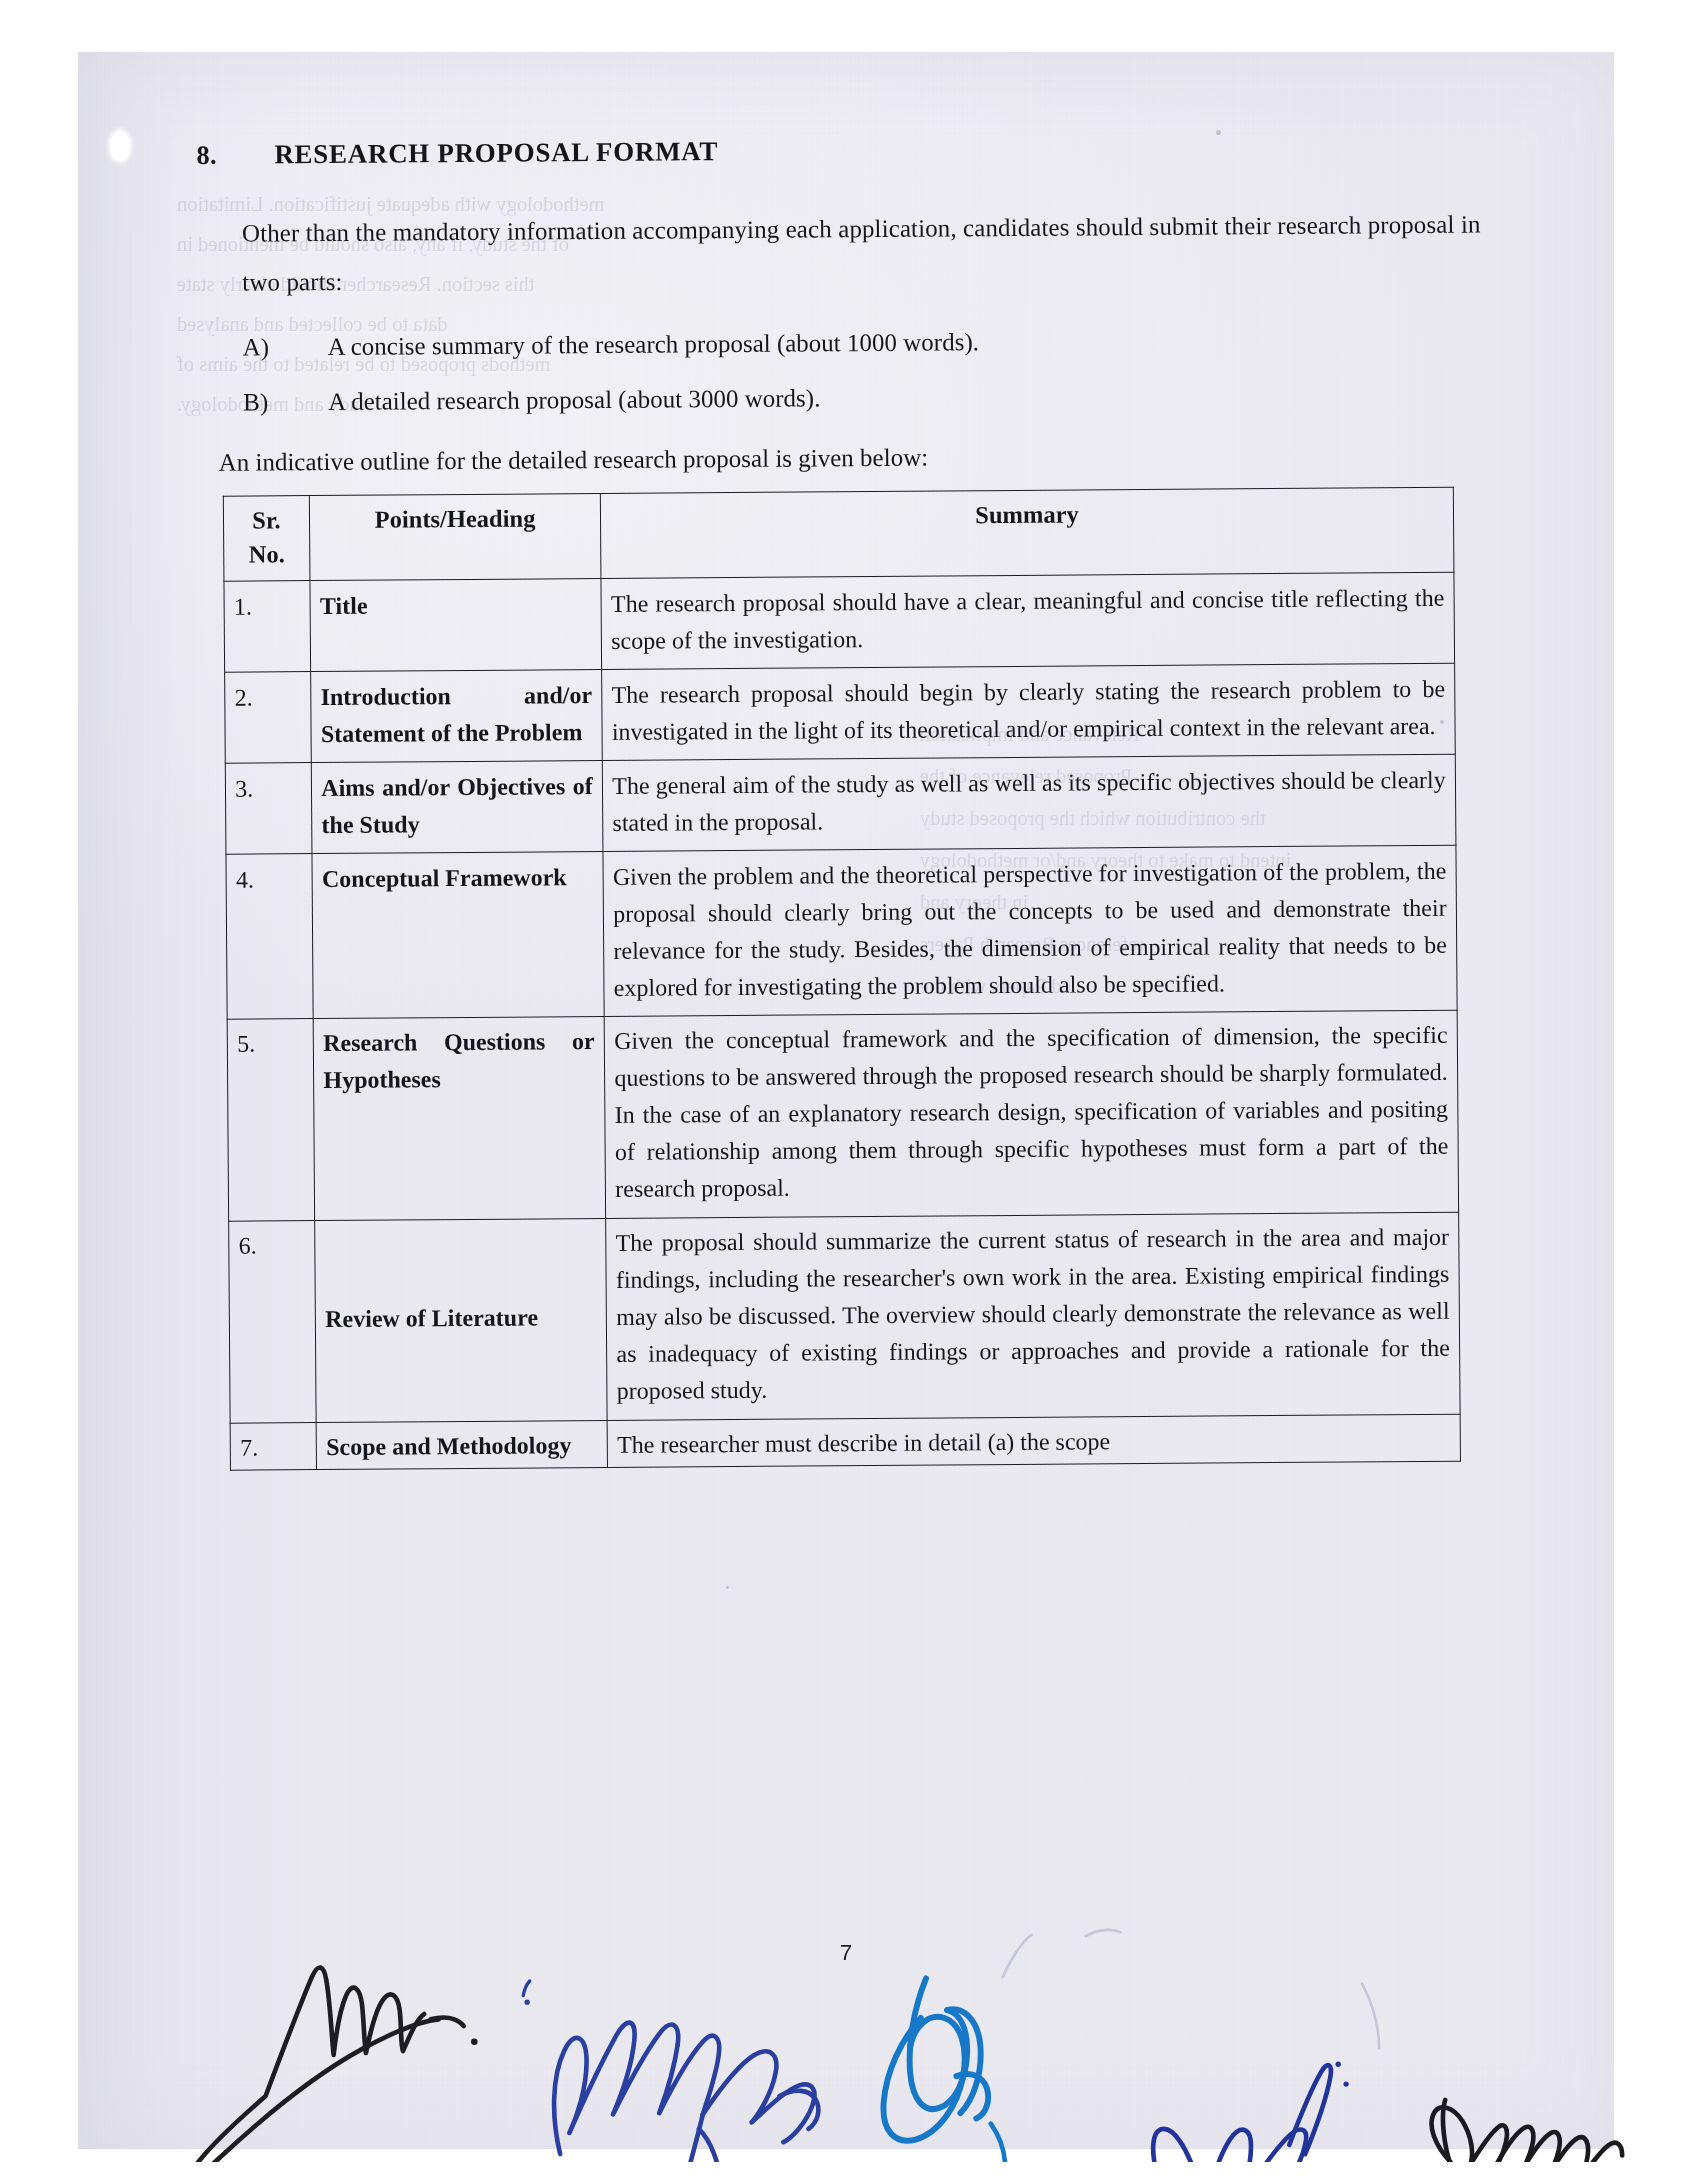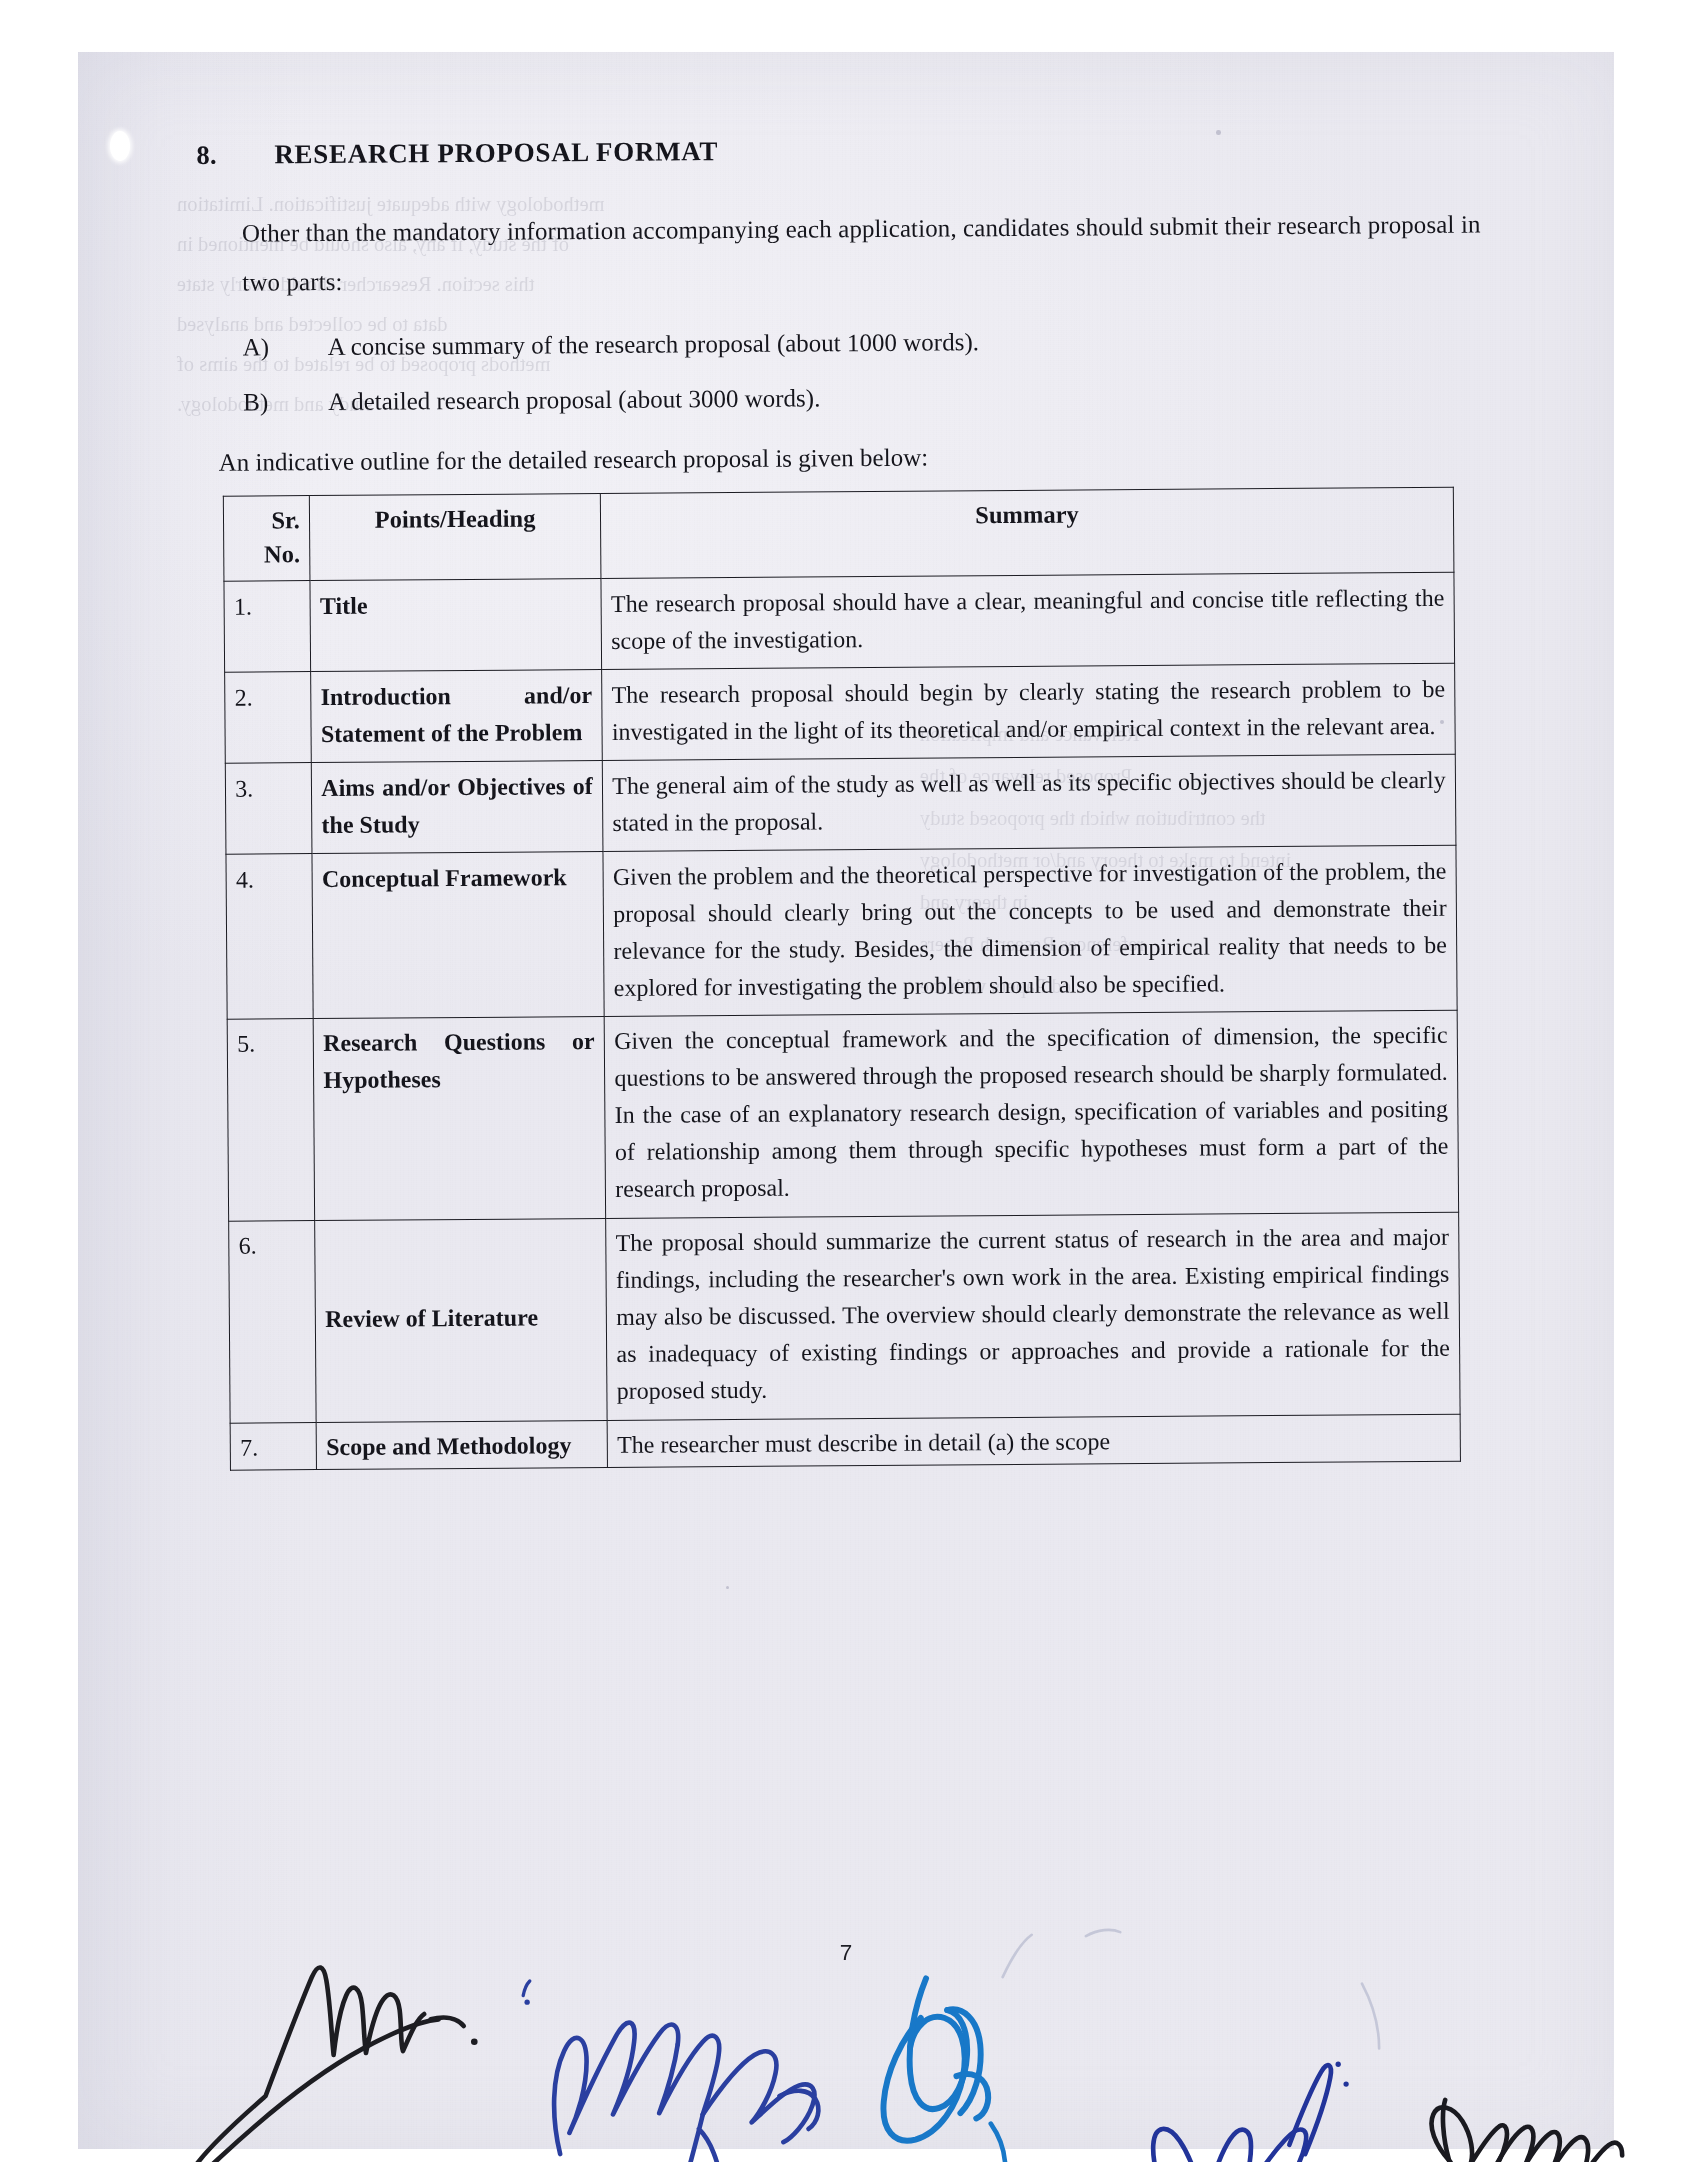--- a/index.html
+++ b/index.html
@@ -150,21 +150,21 @@
   col.c-point   { width: 291px; }
   col.c-summary { width: 853px; }
 
   th.hd {
     font-weight: bold;
     font-size: 24.5px;
     line-height: 34px;
     padding-top: 10.6px;
     padding-bottom: 10.6px;
   }
-  th.hd.sr      { text-align: right; margin-left: 28px; }
+  th.hd.sr      { text-align: center; margin-left: 28px; }
   th.hd.points  { text-align: center; }
   th.hd.summary { text-align: center; }
 
   td.sr {
     font-size: 24px;
     line-height: 37px;
     padding-top: 9.3px;
   }
   td.point {
     font-weight: bold;

